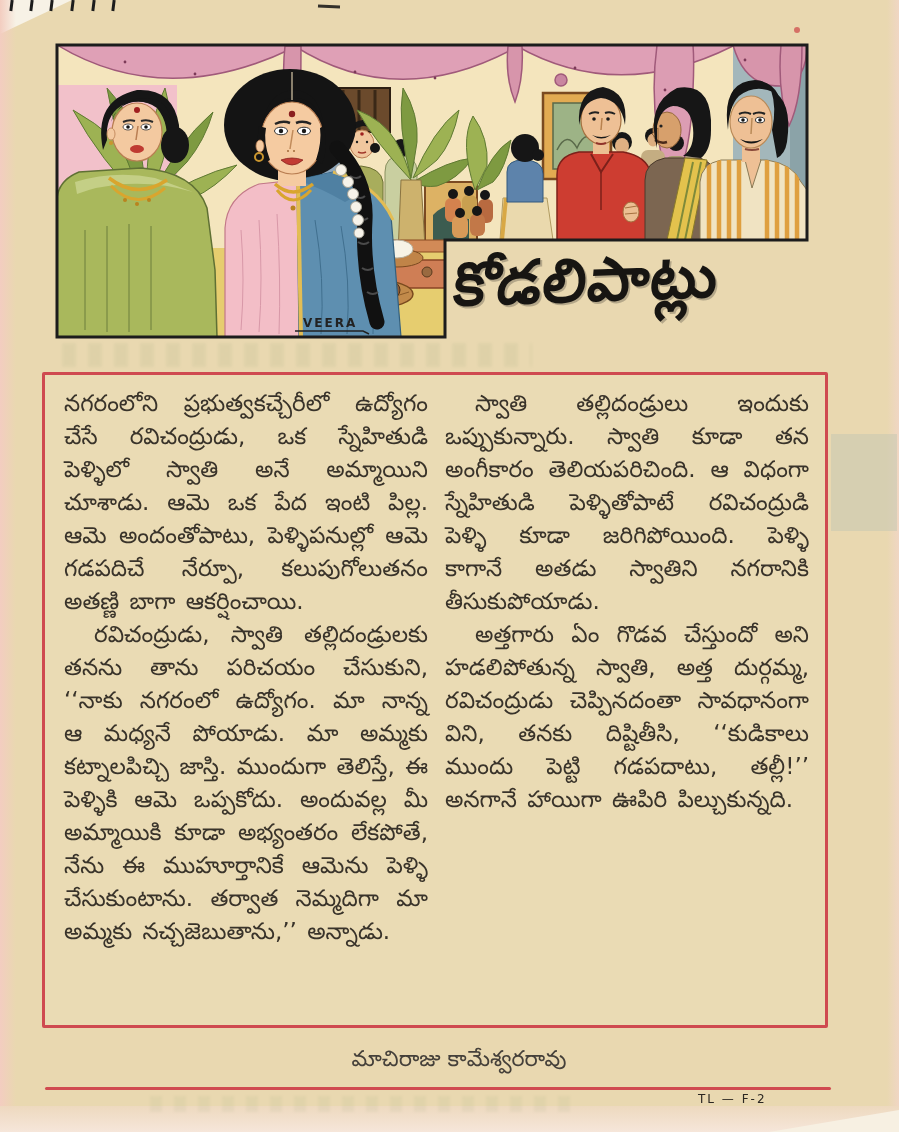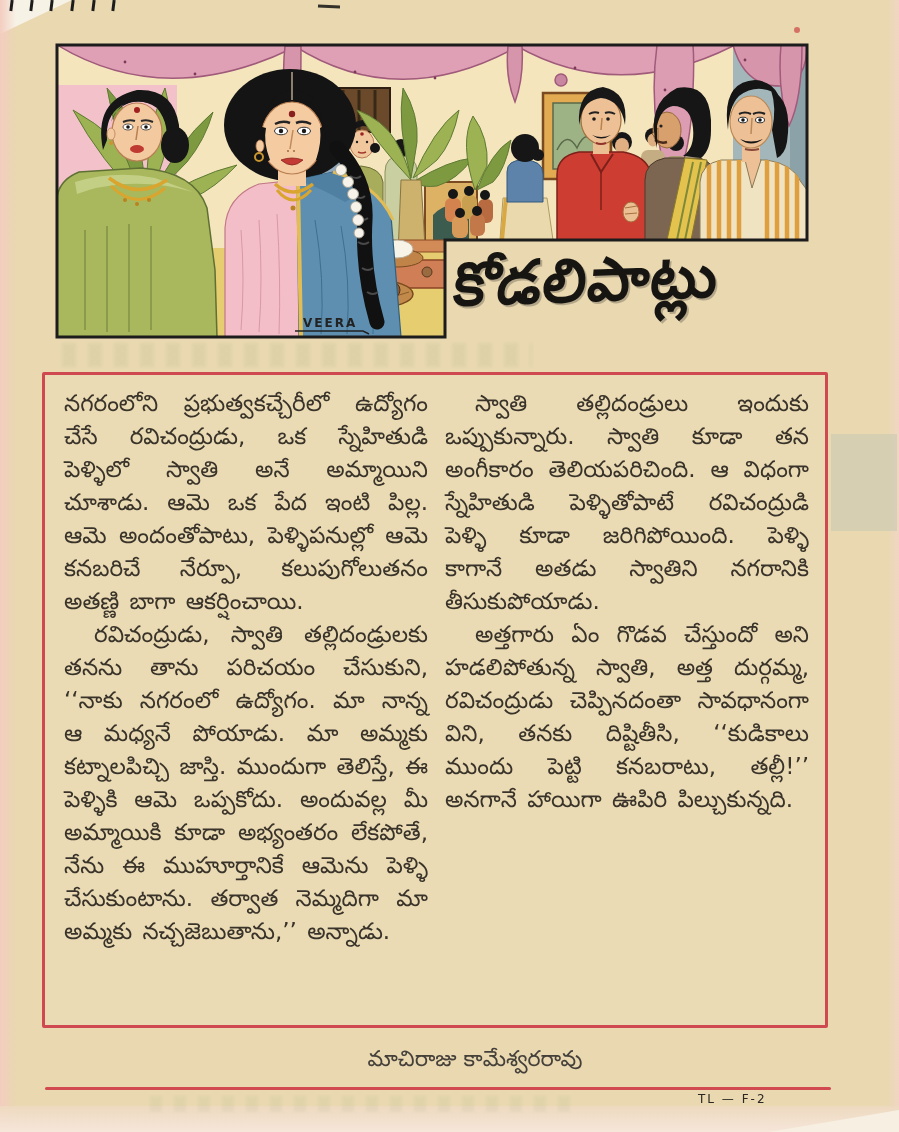--- a/index.html
+++ b/index.html
@@ -38,21 +38,21 @@
     position:absolute;left:42px;top:372px;width:786px;height:656px;
     box-sizing:border-box;border:3px solid #cf4a50;border-radius:2px;
     display:flex;gap:17px;padding:12px 16px 14px 19px;
     background:rgba(240,226,190,.25);
   }
   .col{flex:1;text-align:justify;font-size:23px;line-height:33px;
     color:#39332a;word-spacing:3px;}
   .col p{margin:0;text-indent:30px;}
   .col p.no-indent{text-indent:0;}
   
-  .author{position:absolute;left:100px;top:1046px;width:750px;text-align:center;
+  .author{position:absolute;left:84px;top:1046px;width:750px;text-align:center;
     font-size:22px;color:#45403a;}
   .bottom-rule{position:absolute;left:45px;top:1087px;width:786px;height:3px;
     background:#d04a50;border-radius:2px;}
   .page-code{position:absolute;left:698px;top:1092px;font-size:12px;
     letter-spacing:2px;color:#2b2722;}
   
   .smudge-1{position:absolute;left:831px;top:434px;width:66px;height:97px;
     background:#c6c9b2;opacity:.55;}
   .ghost-1{position:absolute;left:62px;top:343px;width:470px;height:24px;opacity:.16;
     background:repeating-linear-gradient(90deg,rgba(110,140,90,.5) 0 14px,rgba(110,140,90,0) 14px 26px);
@@ -364,24 +364,24 @@
     </g>
   </g>
 
   <path d="M12,15 H762 V210 H400 V307 H12 Z" fill="none" stroke="#1c1c1c" stroke-width="3"></path>
 </svg>
 
 <div class="title">కోడలిపాట్లు</div>
 
 <div class="text-box">
   <div class="col">
-    <p class="no-indent">నగరంలోని ప్రభుత్వకచ్చేరీలో ఉద్యోగం చేసే రవిచంద్రుడు, ఒక స్నేహితుడి పెళ్ళిలో స్వాతి అనే అమ్మాయిని చూశాడు. ఆమె ఒక పేద ఇంటి పిల్ల. ఆమె అందంతోపాటు, పెళ్ళిపనుల్లో ఆమె కనబరిచే నేర్పూ, కలుపుగోలుతనం అతణ్ణి బాగా ఆకర్షించాయి.</p>
+    <p class="no-indent">నగరంలోని ప్రభుత్వకచ్చేరీలో ఉద్యోగం చేసే రవిచంద్రుడు, ఒక స్నేహితుడి పెళ్ళిలో స్వాతి అనే అమ్మాయిని చూశాడు. ఆమె ఒక పేద ఇంటి పిల్ల. ఆమె అందంతోపాటు, పెళ్ళిపనుల్లో ఆమె గడపదిచే నేర్పూ, కలుపుగోలుతనం అతణ్ణి బాగా ఆకర్షించాయి.</p>
     <p>రవిచంద్రుడు, స్వాతి తల్లిదండ్రులకు తనను తాను పరిచయం చేసుకుని, ‘‘నాకు నగరంలో ఉద్యోగం. మా నాన్న ఆ మధ్యనే పోయాడు. మా అమ్మకు కట్నాలపిచ్చి జాస్తి. ముందుగా తెలిస్తే, ఈ పెళ్ళికి ఆమె ఒప్పకోదు. అందువల్ల మీ అమ్మాయికి కూడా అభ్యంతరం లేకపోతే, నేను ఈ ముహూర్తానికే ఆమెను పెళ్ళి చేసుకుంటాను. తర్వాత నెమ్మదిగా మా అమ్మకు నచ్చజెబుతాను,’’ అన్నాడు.</p>
   </div>
   <div class="col">
     <p>స్వాతి తల్లిదండ్రులు ఇందుకు ఒప్పుకున్నారు. స్వాతి కూడా తన అంగీకారం తెలియపరిచింది. ఆ విధంగా స్నేహితుడి పెళ్ళితోపాటే రవిచంద్రుడి పెళ్ళి కూడా జరిగిపోయింది. పెళ్ళి కాగానే అతడు స్వాతిని నగరానికి తీసుకుపోయాడు.</p>
-    <p>అత్తగారు ఏం గొడవ చేస్తుందో అని హడలిపోతున్న స్వాతి, అత్త దుర్గమ్మ, రవిచంద్రుడు చెప్పినదంతా సావధానంగా విని, తనకు దిష్టితీసి, ‘‘కుడికాలు ముందు పెట్టి కనబరాటు, తల్లీ!’’ అనగానే హాయిగా ఊపిరి పిల్చుకున్నది.</p>
+    <p>అత్తగారు ఏం గొడవ చేస్తుందో అని హడలిపోతున్న స్వాతి, అత్త దుర్గమ్మ, రవిచంద్రుడు చెప్పినదంతా సావధానంగా విని, తనకు దిష్టితీసి, ‘‘కుడికాలు ముందు పెట్టి గడపదాటు, తల్లీ!’’ అనగానే హాయిగా ఊపిరి పిల్చుకున్నది.</p>
   </div>
 </div>
 
 <div class="author">మాచిరాజు కామేశ్వరరావు</div>
 <div class="bottom-rule"></div>
 <div class="page-code">TL — F-2</div>
 
 </body></html>

